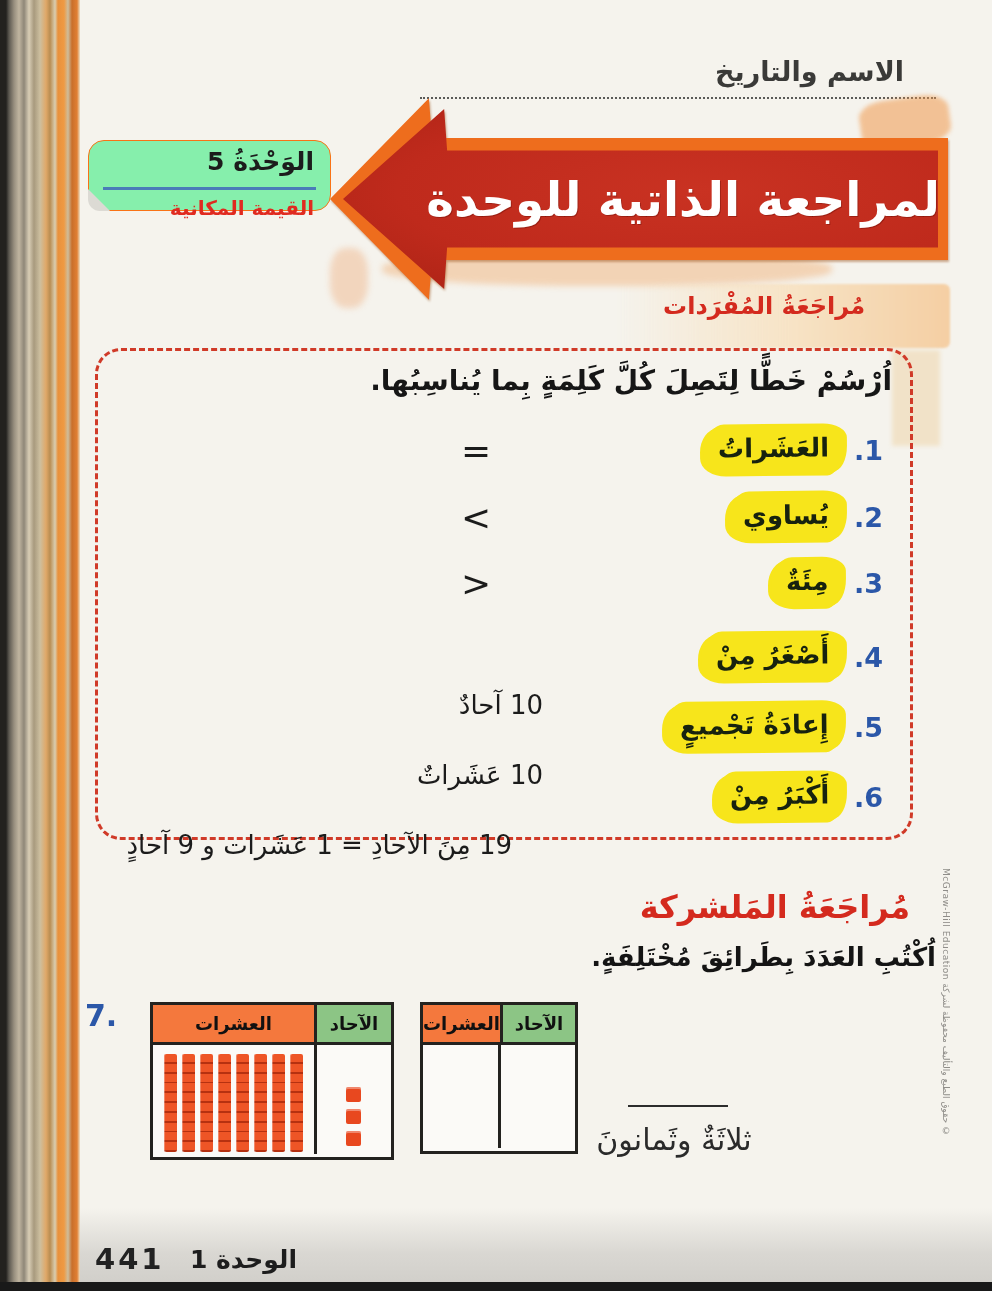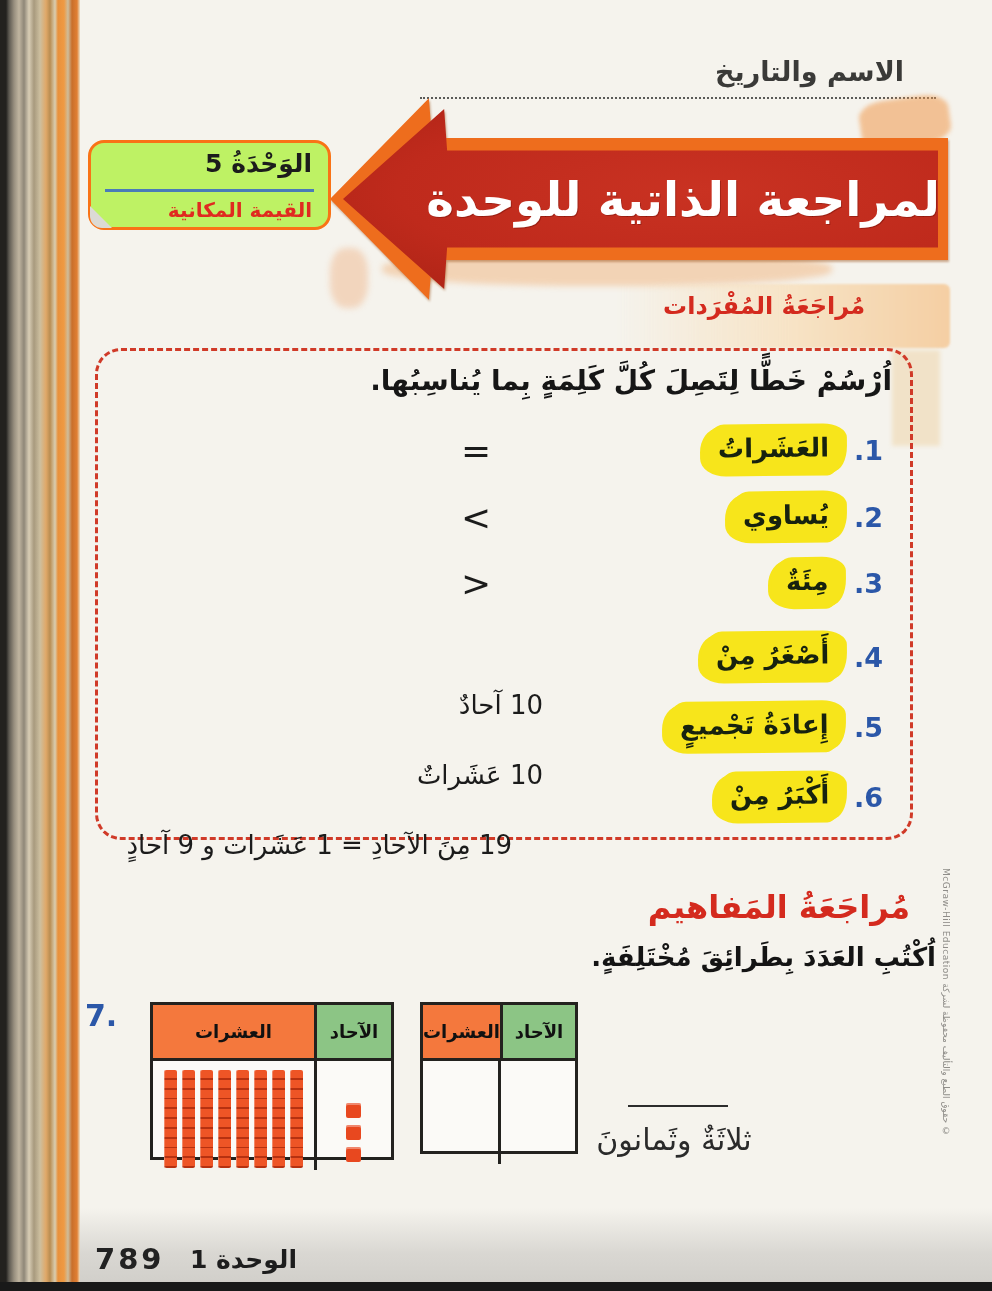--- a/index.html
+++ b/index.html
@@ -39,22 +39,22 @@
 
   
   .wash { position:absolute; pointer-events:none; }
   .wash-under-arrow { left:382px; top:252px; width:450px; height:34px; background:#f0b47e; opacity:.5; border-radius:45%; filter:blur(3px); }
   .wash-top-right  { left:860px; top:98px;  width:90px;  height:48px; background:#f09a4e; opacity:.55; border-radius:30%; filter:blur(2px); transform:rotate(-8deg); }
   .wash-left-arrow { left:330px; top:248px; width:38px;  height:60px; background:#efb285; opacity:.45; border-radius:40%; filter:blur(3px); }
   .wash-heading    { left:616px; top:284px; width:334px; height:64px; background:linear-gradient(to left,#f5c38b,#f8ddb6 45%,rgba(248,221,182,0)); opacity:.75; border-radius:6px; filter:blur(1px); }
   .wash-right-box  { left:892px; top:350px; width:48px;  height:96px; background:#eed3a4; opacity:.5; filter:blur(2px); }
 
   
-  .unit-box { position:absolute; left:88px; top:140px; width:243px; height:90px;
-    background:#bef264; border:3px solid #f97316; border-radius:16px; }
+  .unit-box { position:absolute; left:88px; top:140px; width:243px; height:71px;
+    background:#86efac; border:1px solid #f97316; border-radius:16px; }
   .unit-box::after { content:''; position:absolute; left:-1px; bottom:-1px; width:22px; height:22px;
     background:#dcdad4; clip-path:polygon(0 0,100% 100%,0 100%); border-bottom-left-radius:12px; }
   .unit-title { position:absolute; top:6px; right:16px; font-size:25px; font-weight:bold; color:#1c1c1c; direction:rtl; white-space:nowrap; }
   .unit-divider { position:absolute; top:46px; left:14px; right:14px; border-top:3px solid #4a7cb8; }
   .unit-topic { position:absolute; top:55px; right:16px; font-size:20px; font-weight:bold; color:#e02a20; direction:rtl; white-space:nowrap; }
 
   
   .vocab-heading { position:absolute; top:292px; right:127px; font-size:24px; font-weight:bold;
     color:var(--heading-red,#d42a1e); direction:rtl; white-space:nowrap; }
   .vocab-box { position:absolute; left:95px; top:348px; width:818px; height:492px;
@@ -83,21 +83,21 @@
     color:var(--heading-red,#d42a1e); direction:rtl; white-space:nowrap; }
   .concepts-instruction { position:absolute; top:942px; right:56px; font-size:26px; font-weight:bold;
     color:#141414; direction:rtl; white-space:nowrap; }
   .item7-num { position:absolute; left:85px; top:998px; color:var(--number-blue,#2b57a8);
     font-size:30px; font-weight:bold; direction:ltr; }
 
   
   .pv-chart { position:absolute; background:#fbfaf7; border:3px solid #23221f; }
   .pv-big   { left:150px; top:1002px; width:244px; height:158px; }
   .pv-small { left:420px; top:1002px; width:158px; height:152px; }
-  .pv-head  { display:flex; height:56px; border-bottom:3px solid #23221f;text-align:center; }
+  .pv-head  { display:flex; height:40px; border-bottom:3px solid #23221f;text-align:center; }
   .pv-cell  { display:flex; align-items:center; justify-content:center;
     font-weight:bold; font-size:18px; color:#111; direction:rtl; }
   .tens-head { background:var(--tens-header-orange,#f4783d); }
   .ones-head { background:var(--ones-header-green,#8cc585); border-left:3px solid #23221f; }
   .pv-big .tens-head { flex:167; } .pv-big .ones-head { flex:77; }
   .pv-small .pv-cell { flex:1; }
   .pv-body { display:flex; height:calc(100% - 43px); }
   .pv-big .tens-body { flex:167; display:flex; justify-content:center; align-items:flex-start; gap:5px; padding-top:9px; }
   .pv-big .ones-body { flex:77; border-left:3px solid #23221f;
     display:flex; flex-direction:column; align-items:center; justify-content:flex-end; gap:7px; padding-bottom:8px; }
@@ -196,21 +196,21 @@
       </div>
       <div class="vocab-row r6">
         <span class="match m6 txt">19 مِنَ الآحادِ = 1 عَشَرات و 9 آحادٍ</span>
         <span class="term-wrap">
           <span class="vnum">6.</span>
           <span class="vterm">أَكْبَرُ مِنْ</span>
         </span>
       </div>
     </div>
 
-  <div class="concepts-heading">مُراجَعَةُ المَفاهيم</div>
+  <div class="concepts-heading">مُراجَعَةُ المَلشركة</div>
   <div class="concepts-instruction">اُكْتُبِ العَدَدَ بِطَرائِقَ مُخْتَلِفَةٍ.</div>
   <div class="item7-num">7.</div>
 
   <div class="pv-chart pv-big">
     <div class="pv-head">
       <div class="pv-cell tens-head">العشرات</div>
       <div class="pv-cell ones-head">الآحاد</div>
     </div>
     <div class="pv-body">
       <div class="tens-body" id="rods">
@@ -241,17 +241,17 @@
       <div class="pv-col ones-col"></div>
     </div>
   </div>
 
   <div class="answer-line"></div>
   <div class="answer-word">ثلاثَةٌ وثَمانونَ</div>
 
   <div class="side-copyright">McGraw-Hill Education حقوق الطبع والتأليف محفوظة لشركة ©</div>
 
   <div class="footer-band"></div>
-  <div class="footer-page">789</div>
+  <div class="footer-page">441</div>
   <div class="footer-unit">الوحدة 1</div>
   <div class="bottom-strip"></div>
 
 </div>
 
 </body></html>

